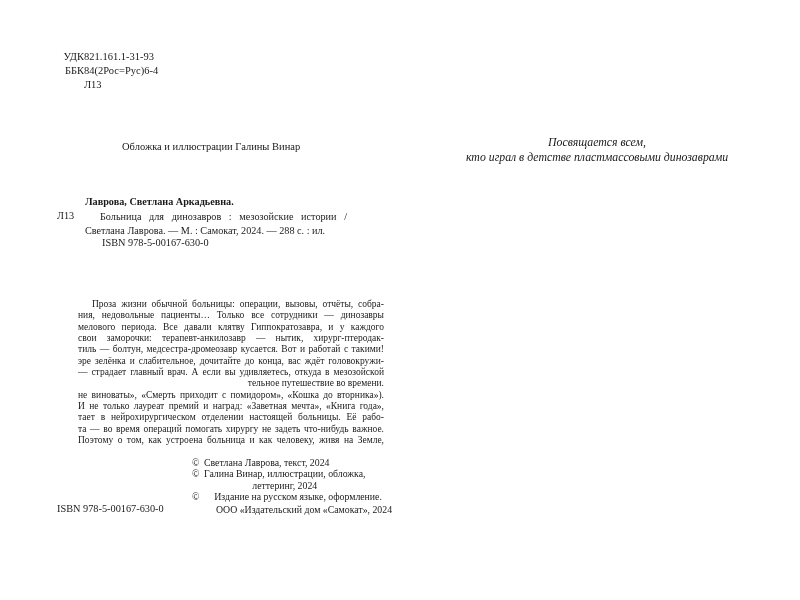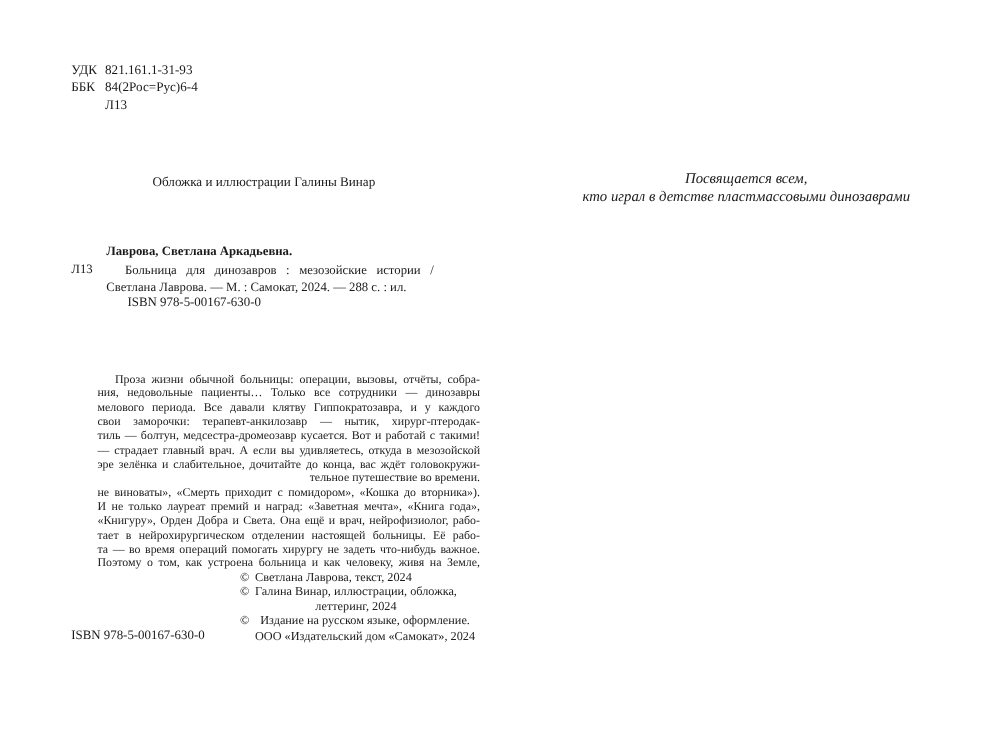--- a/index.html
+++ b/index.html
@@ -18,21 +18,21 @@
     -webkit-font-smoothing: antialiased;
   }
   
   .codes {
     position: absolute;
     left: 57px;
     top: 50px;
     font-size: 10.5px;
     line-height: 14px;
   }
-  .codes .row { display: flex; }
+  .codes .row { display: flex; text-align: right; }
   .codes .lbl { width: 27px; flex: none; }
   
   .cover-credit {
     position: absolute;
     left: 122px;
     top: 141px;
     font-size: 10.5px;
     white-space: nowrap;
   }
   
@@ -98,21 +98,21 @@
   .copyrights {
     position: absolute;
     left: 192px;
     top: 457px;
     font-size: 9.8px;
     line-height: 11.3px;
   }
   .citem { display: flex; }
   .csym { width: 12px; flex: none; }
   .clines { white-space: nowrap; text-align: center; }
-  .gap-top { margin-top: 2px; }
+  .gap-top { margin-top: 2px; margin-left: 12px; }
   
   .isbn-footer {
     position: absolute;
     left: 57px;
     top: 503px;
     font-size: 10.3px;
     white-space: nowrap;
   }
 </style>
 </head>
@@ -150,28 +150,27 @@
   </div>
   <div class="isbn-mid">ISBN 978-5-00167-630-0</div>
 
   <div class="annotation">
     <div>
       <div class="jl ind">Проза жизни обычной больницы: операции, вызовы, отчёты, собра-</div>
       <div class="jl">ния, недовольные пациенты… Только все сотрудники — динозавры</div>
       <div class="jl">мелового периода. Все давали клятву Гиппократозавра, и у каждого</div>
       <div class="jl">свои заморочки: терапевт-анкилозавр — нытик, хирург-птеродак-</div>
       <div class="jl">тиль — болтун, медсестра-дромеозавр кусается. Вот и работай с такими!</div>
+      <div class="jl">эре зелёнка и слабительное, дочитайте до конца, вас ждёт головокружи-</div>
       <div class="jl">— страдает главный врач. А если вы удивляетесь, откуда в мезозойской</div>
-      <div class="jl">эре зелёнка и слабительное, дочитайте до конца, вас ждёт головокружи-</div>
       <div class="ll">тельное путешествие во времени.</div>
     </div>
     <div>
       <div class="jl">не виноваты», «Смерть приходит с помидором», «Кошка до вторника»).</div>
       <div class="jl">И не только лауреат премий и наград: «Заветная мечта», «Книга года»,</div>
-      <div class="jl">«Книгуру», Орден Добра и Света. Она ещё и врач, нейрофизиолог, рабо-</div>
       <div class="jl">тает в нейрохирургическом отделении настоящей больницы. Её рабо-</div>
       <div class="jl">та — во время операций помогать хирургу не задеть что-нибудь важное.</div>
       <div class="jl">Поэтому о том, как устроена больница и как человеку, живя на Земле,</div>
     </div>
   </div>
 
   <div class="copyrights">
     <div class="citem">
       <span class="csym">©</span>
       <span class="clines">Светлана Лаврова, текст, 2024</span>

